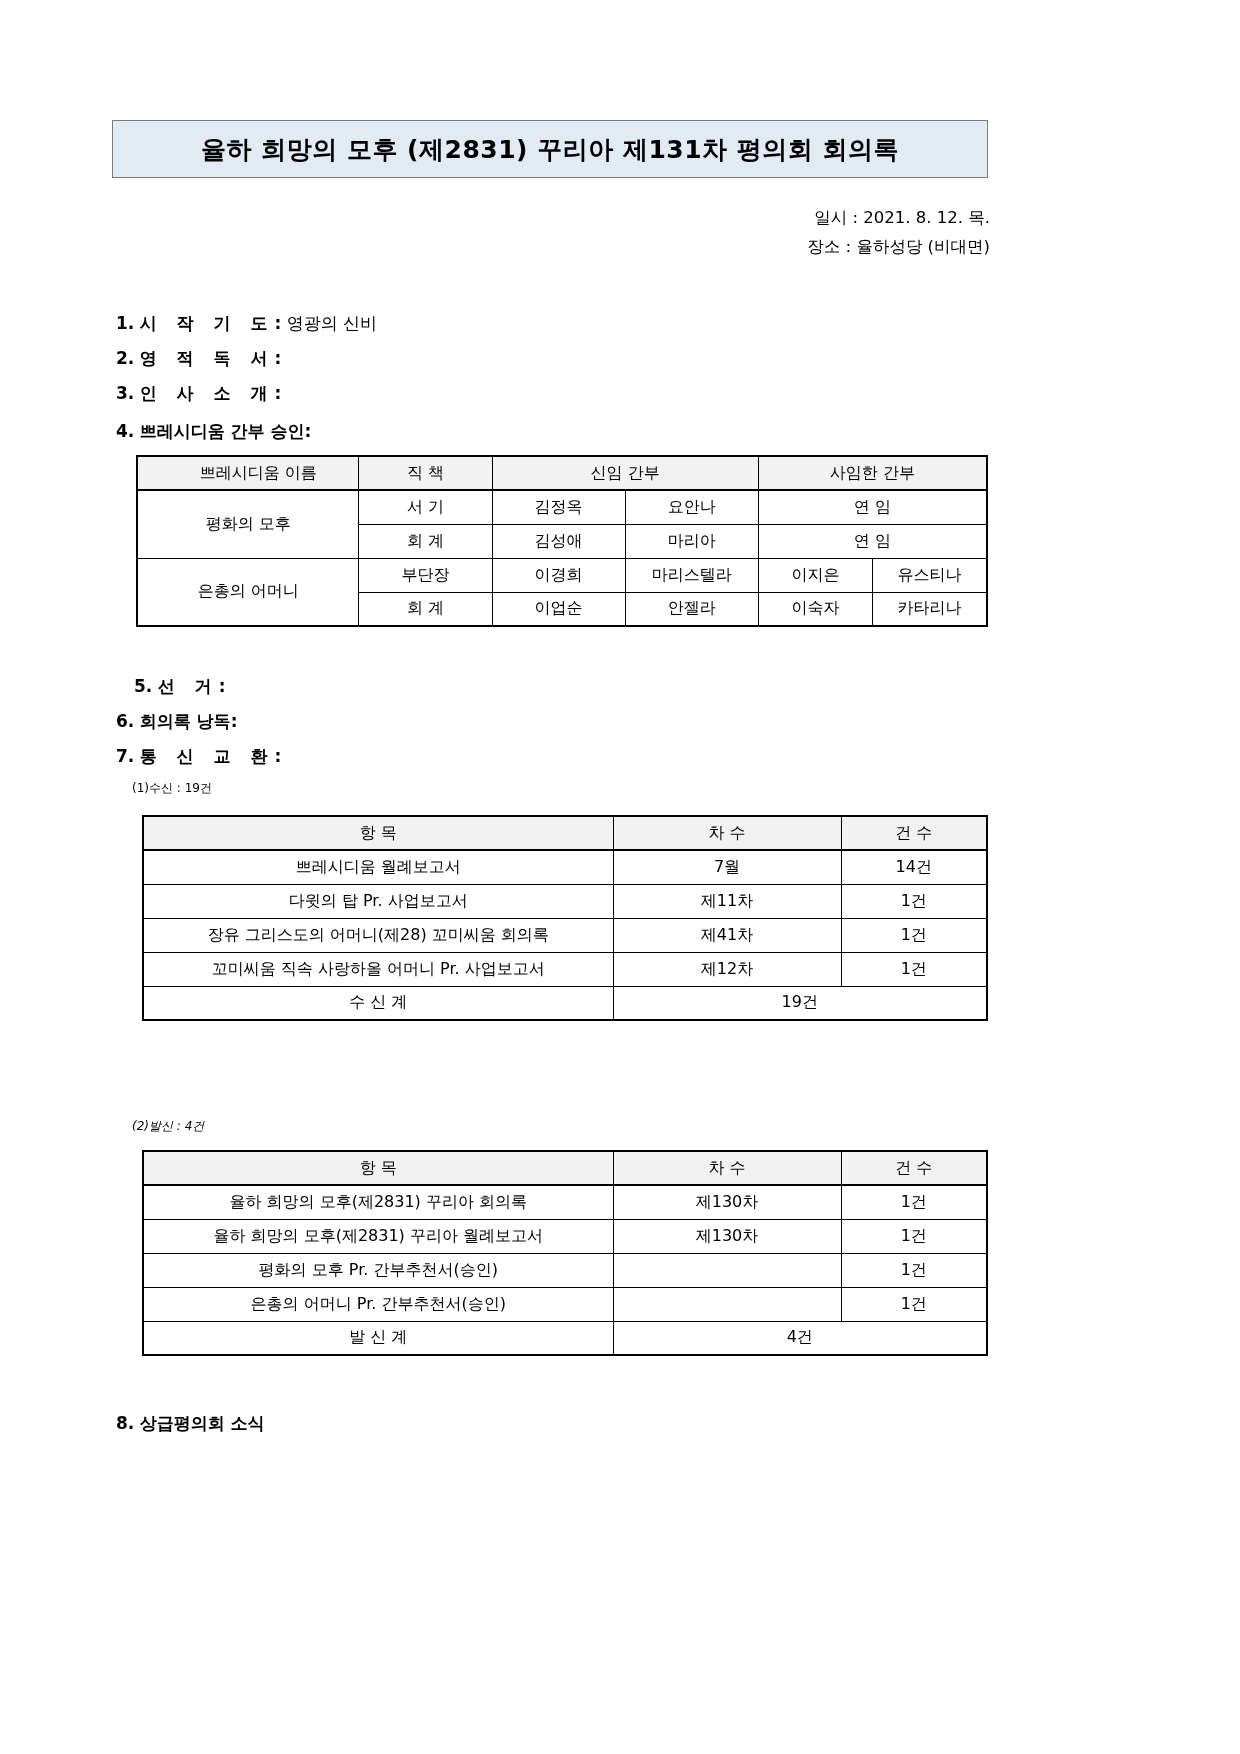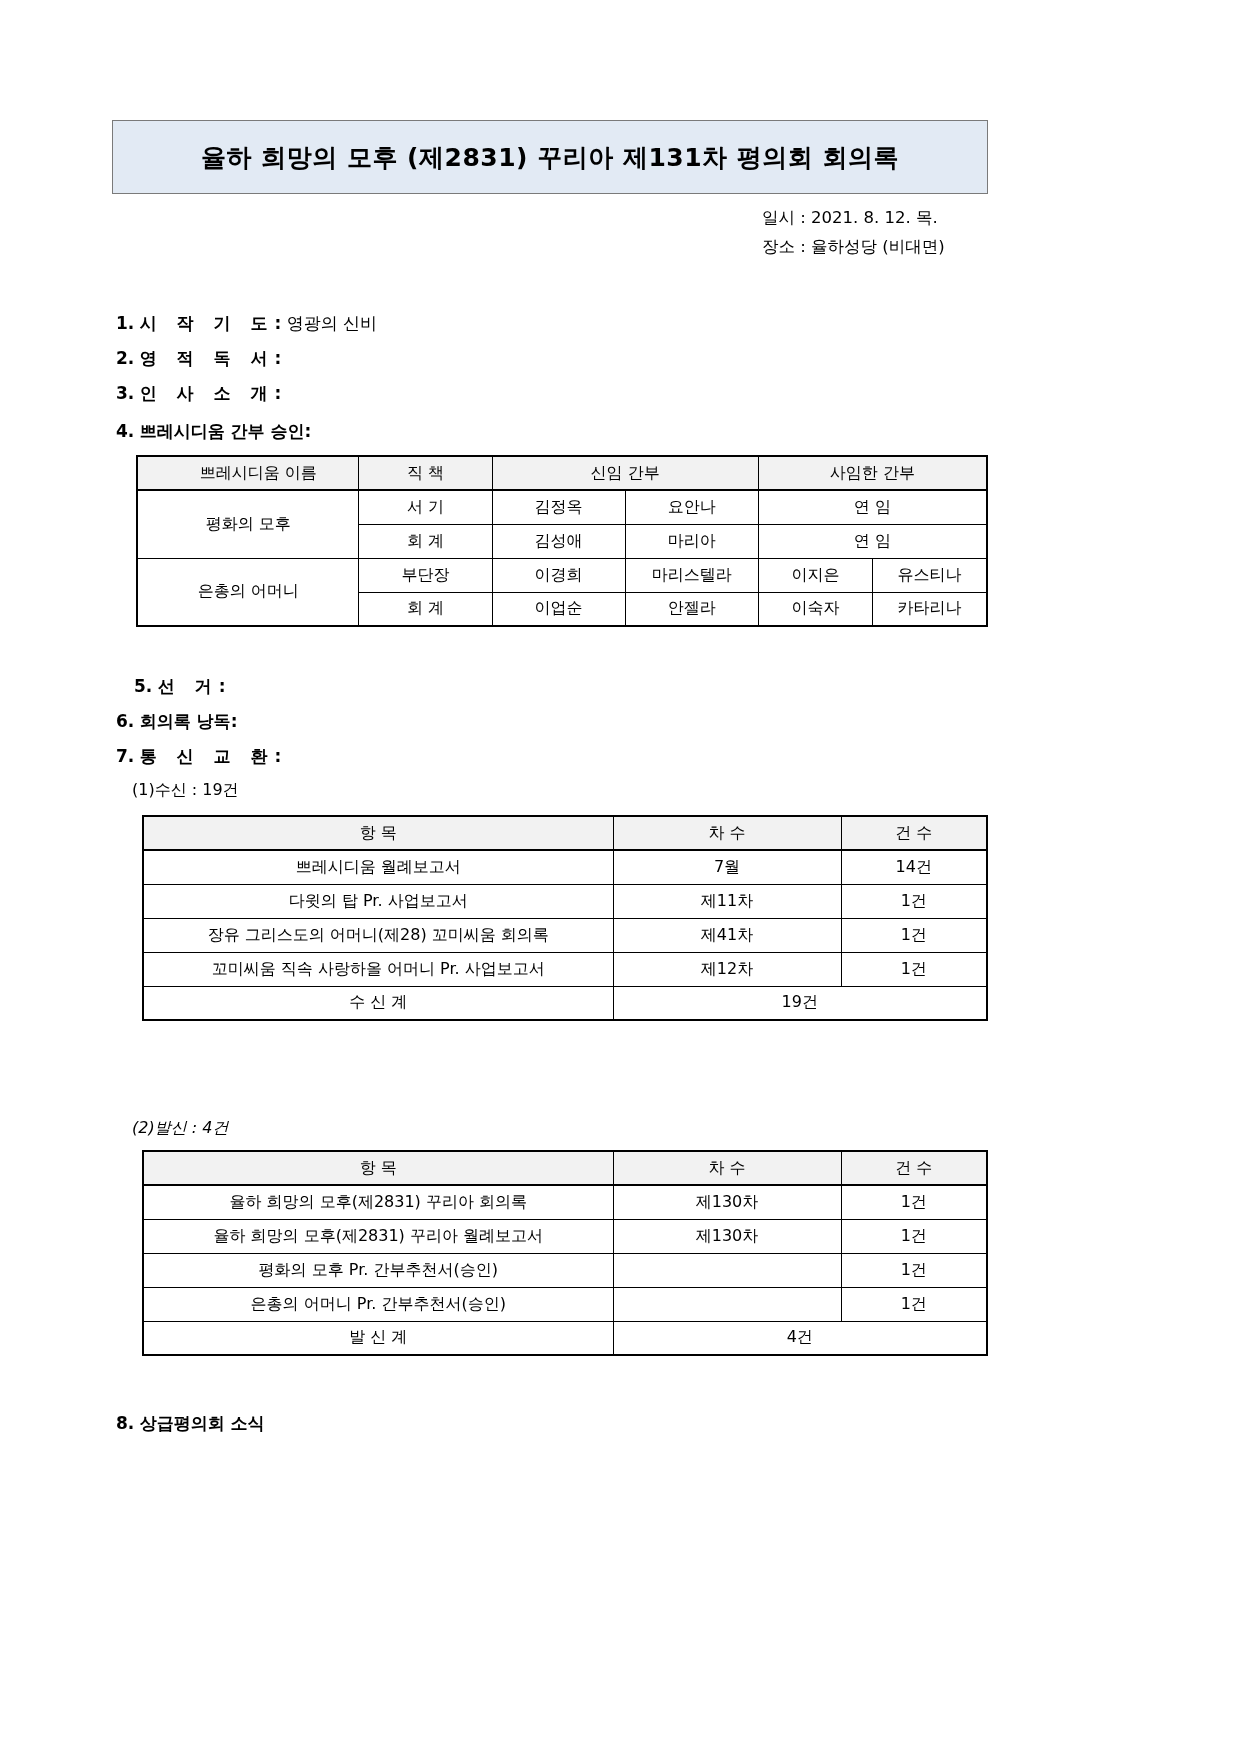--- a/index.html
+++ b/index.html
@@ -20,21 +20,21 @@
     height: 1754px;
     padding: 0;
   }
 
   
   .title-box {
     position: absolute;
     left: 112px;
     top: 120px;
     width: 876px;
-    height: 74px;
+    height: 58px;
     background: #e2eaf4;
     border: 1px solid #7a7a7a;
     display: flex;
     align-items: center;
     justify-content: center;
   }
   .title-text {
     font-size: 25px;
     font-weight: bold;
     letter-spacing: 0.5px;
@@ -44,21 +44,21 @@
   
   .meta {
     position: absolute;
     left: 700px;
     top: 203px;
     width: 290px;
     text-align: left;
     font-size: 16.5px;
     line-height: 29px;
   }
-  .meta div { white-space: nowrap; padding-left: 62px; }
+  .meta div { white-space: nowrap; padding-left: 62px; text-align: right; }
 
   
   .agenda-line {
     position: absolute;
     left: 116px;
     font-size: 17px;
     white-space: nowrap;
   }
   .agenda-num { font-weight: bold; }
   .agenda-label { font-weight: bold; }
@@ -90,21 +90,21 @@
   
   #table-officers { left: 136px; top: 455px; width: 852px; }
   
   #table-received { left: 142px; top: 815px; width: 846px; }
   
   #table-sent { left: 142px; top: 1150px; width: 846px; }
 
   .tbl-caption {
     position: absolute;
     left: 132px;
-    font-size: 16px;
+    font-size: 12px;
     white-space: nowrap;
   }
 </style>
 </head>
 <body>
 
 <div class="page">
 
   <div class="title-box">
     <span class="title-text">율하 희망의 모후 (제2831) 꾸리아 제131차  평의회 회의록</span>

